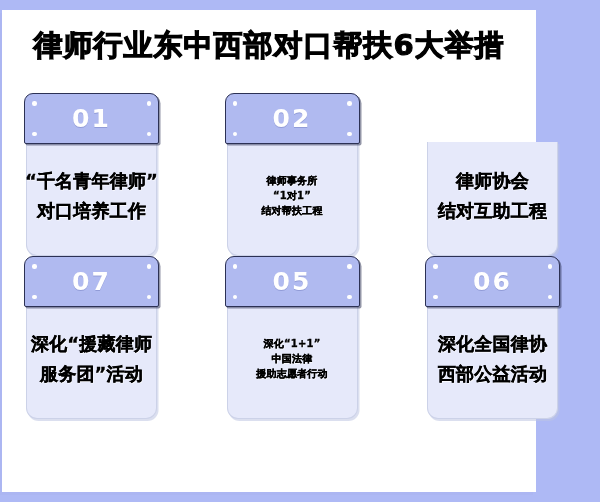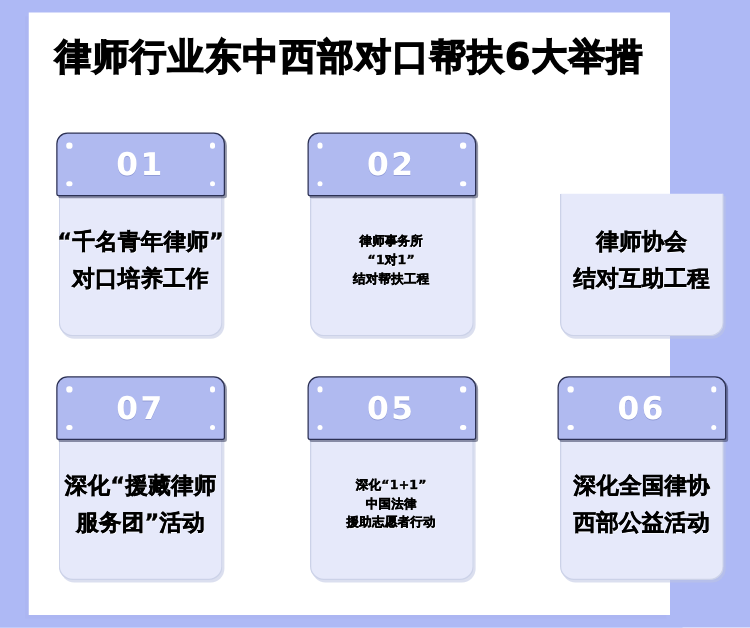--- a/index.html
+++ b/index.html
@@ -17,21 +17,21 @@
 
   
   .poster-frame {
     position: absolute;
     left: 0;
     top: 0;
     width: 546px;
     height: 502px;
     background: #aeb9f5;
     box-sizing: border-box;
-    padding: 10px 10px 10px 23px;
+    padding: 10px 10px 10px 2px;
   }
 
   
   .canvas {
     position: relative;
     width: 100%;
     height: 100%;
     background: #ffffff;
     box-sizing: border-box;
     box-shadow: -3px 3px 0 rgba(170, 180, 240, 0.45);
@@ -50,27 +50,26 @@
     letter-spacing: 1px;
     line-height: 1.1;
     white-space: nowrap;
     -webkit-text-stroke: 1.1px #000;
   }
 
   
   .card-grid {
     position: absolute;
     left: 22px;
-    top: 96px;
+    top: 83px;
     width: 536px;
     display: grid;
     grid-template-columns: repeat(3, 135px);
     grid-template-rows: repeat(2, 163px);
     justify-content: space-between;
-    row-gap: 32px;
   }
 
   .card {
     position: relative;
     width: 135px;
     height: 163px;
   }
 
   
   .card-header {

